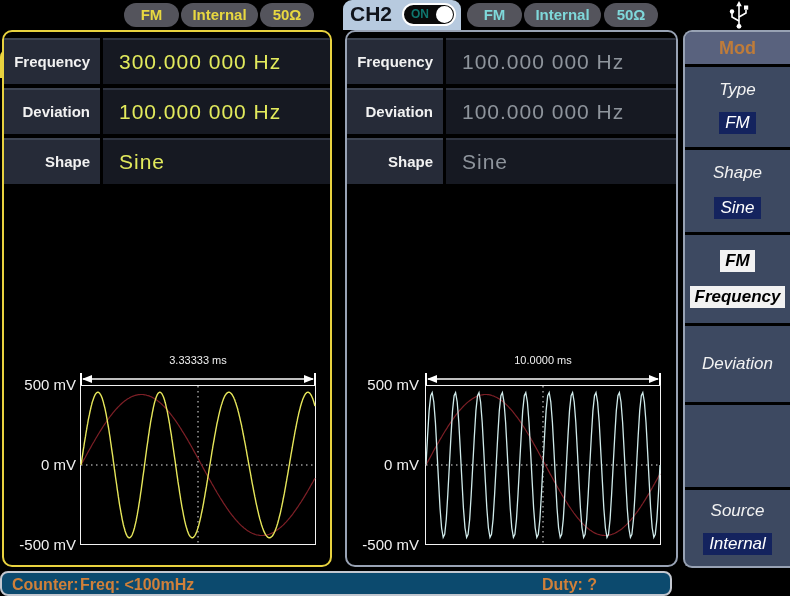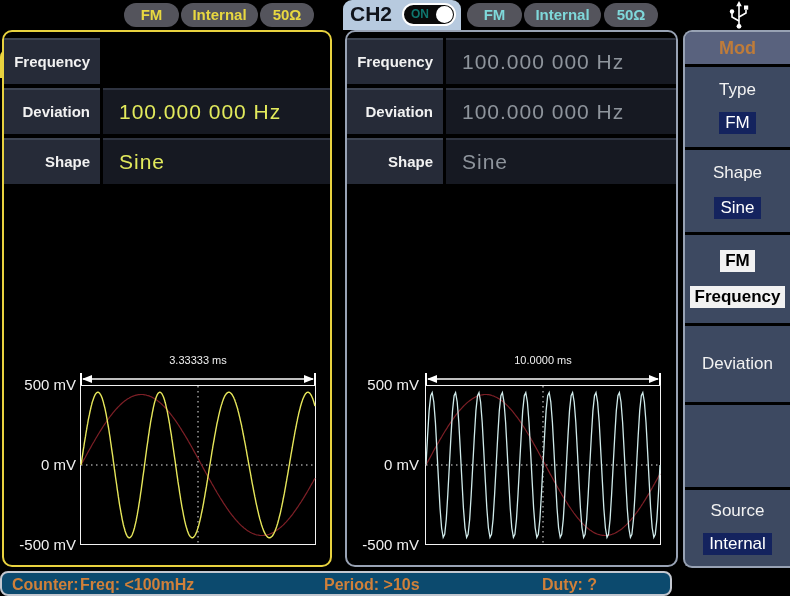--- a/index.html
+++ b/index.html
@@ -36,21 +36,21 @@
   .ylab{position:absolute;left:0;width:72px;text-align:right;color:#f0f0f0;font-size:15px;}
   .panel.ch1 .tspan,.panel.ch1 .arrow,.panel.ch1 .plot{left:76px;}
   .panel.ch2 .tspan,.panel.ch2 .arrow,.panel.ch2 .plot{left:78px;}
   .y1{top:344px;} .y2{top:424px;} .y3{top:504px;}
   
   .menu{position:absolute;left:683px;top:30px;width:107px;height:538px;background:#3d4961;
         box-sizing:border-box;border:2px solid #98a2b4;border-right:none;border-radius:9px 0 0 9px;}
   .menu .mtitle{height:32px;line-height:32px;text-align:center;background:#59627e;color:#bf7c3a;
         font-size:18px;font-weight:bold;border-bottom:3px solid #000;border-radius:7px 0 0 0;}
   .sec{display:flex;flex-direction:column;align-items:center;justify-content:space-evenly;
-       border-bottom:3px solid #000;color:#f2f2f2;font-size:17px;}
+       border-bottom:3px solid #000;color:#f2f2f2;font-size:17px;font-style:italic;}
   .sec:last-child{border-bottom:none;}
   .chip-navy{background:#14235e;color:#fff;padding:1px 6px;}
   .chip-white{background:#f2f2f2;color:#000;padding:1px 5px;font-weight:bold;}
   
   .counter{position:absolute;left:0;top:571px;width:672px;height:25px;background:#0c4a6e;
            box-sizing:border-box;border:2px solid #c4c8d0;border-radius:8px;}
   .counter span{position:absolute;top:1px;color:#d0803a;font-size:16px;font-weight:600;line-height:21px;}
 </style>
 </head>
 <body>
@@ -91,20 +91,21 @@
       <rect x="17" y="4.5" width="4.2" height="4.2" fill="#fff"></rect>
       <circle cx="12" cy="25.3" r="2.4" fill="#fff"></circle>
     </svg>
   </div>
 
   <div class="panel ch1">
     <div class="rows">
       <div class="prow">
         <div class="lab">Frequency</div>
         <div class="gap"></div>
+        <div class="val">300.000 000 Hz</div>
       </div>
       <div class="prow">
         <div class="lab">Deviation</div>
         <div class="gap"></div>
         <div class="val">100.000 000 Hz</div>
       </div>
       <div class="prow">
         <div class="lab">Shape</div>
         <div class="gap"></div>
         <div class="val">Sine</div>
@@ -188,17 +189,16 @@
     <div class="sec" style="height:82px"></div>
     <div class="sec" style="height:76px">
       <span>Source</span>
       <span class="chip-navy">Internal</span>
     </div>
   </div>
 
   <div class="counter">
     <span style="left:10px">Counter:</span>
     <span style="left:78px">Freq: &lt;100mHz</span>
-    <span style="left:322px">Period: &gt;10s</span>
     <span style="left:540px">Duty: ?</span>
   </div>
 
 </div>
 
 </body></html>

